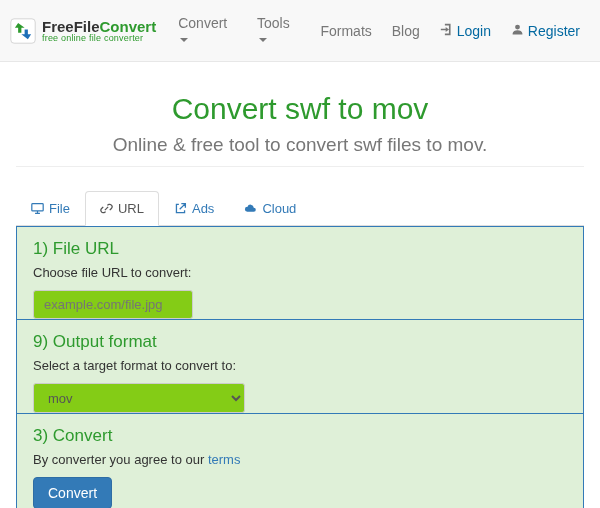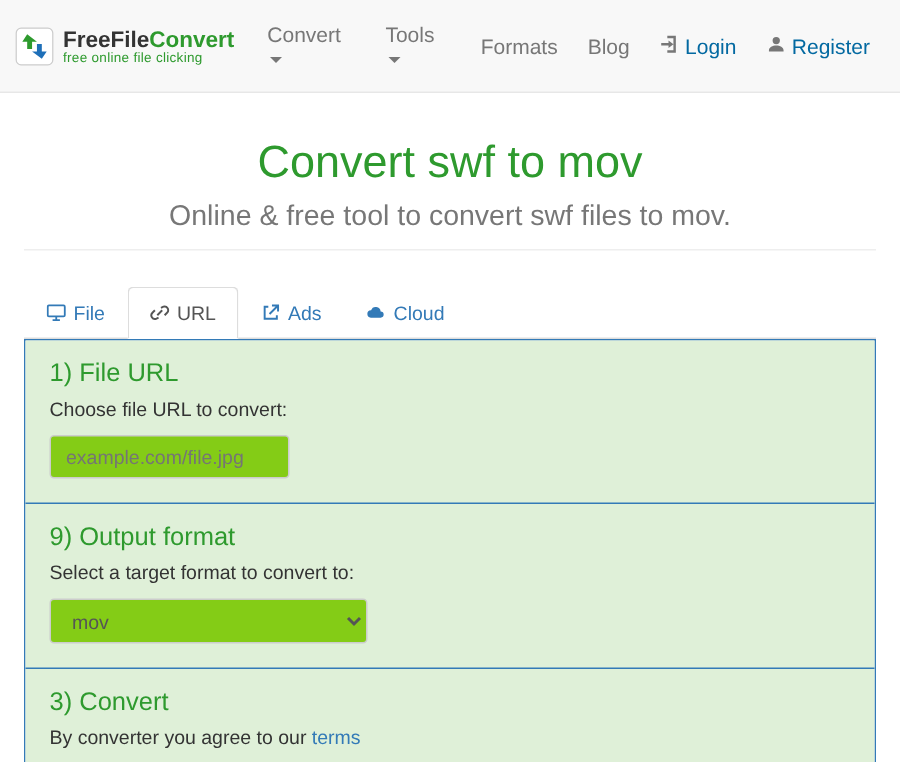--- a/index.html
+++ b/index.html
@@ -18,21 +18,21 @@
 .nav-right li{padding:0 10px}
 .nav-right a{color:#0369a1;text-decoration:none;cursor:pointer}
 .container{padding:0 16px}
 .page-title{text-align:center;color:#2e9a2e;font-size:30px;font-weight:500;margin-top:30px}
 .page-sub{text-align:center;color:#777;font-size:19px;font-weight:400;margin-top:8px;padding-bottom:10px;border-bottom:1px solid #eee;margin-bottom:24px}
 .tabs{display:flex;list-style:none;border-bottom:1px solid #ddd}
 .tabs li{margin-bottom:-1px}
 .tabs a{display:flex;align-items:center;gap:5px;padding:9px 14px;color:#337ab7;text-decoration:none;cursor:pointer;border:1px solid transparent;border-radius:4px 4px 0 0;font-size:13px}
 .tabs li.active a{color:#555;background:#fff;border-color:#ddd #ddd transparent}
 .panel{border:1px solid #337ab7;border-top:1px solid #337ab7}
-.step{padding:12px 16px 16px;background:#dff0d8;border-bottom:1px solid #337ab7}
+.step{padding:12px 16px 0;background:#dff0d8;border-bottom:1px solid #337ab7}
 .step:last-child{border-bottom:none}
 .step h3{color:#2e9a2e;font-size:17px;font-weight:500;margin-bottom:6px}
 .step p{font-size:13px;color:#333;margin-bottom:10px}
 .input{width:160px;padding:6px 10px;border:1px solid #ccc;border-radius:3px;font-size:13px;color:#555;background:#84cc16}
 select.input{width:212px;height:30px}
 .terms-line{font-size:12px;color:#777;margin-bottom:10px}
 .terms-line a{color:#337ab7;text-decoration:none;cursor:pointer}
 .btn{background:#337ab7;color:#fff;border:1px solid #2e6da4;padding:7px 14px;font-size:14px;border-radius:4px;cursor:pointer}
 .icon{display:inline-flex;width:13px;height:13px}
 .logo-icon{width:26px;height:26px;margin-right:6px;flex-shrink:0}
@@ -42,21 +42,21 @@
 
 <div class="navbar">
   <a class="brand">
     <svg class="logo-icon" viewBox="0 0 32 32">
         <rect x="1" y="1" width="30" height="30" rx="4" fill="#fff" stroke="#ccc"></rect>
         <path d="M10 6 L6 12 L10 12 L10 18 L14 18 L14 12 L18 12 Z" fill="#2e9a2e"></path>
         <path d="M22 26 L26 20 L22 20 L22 14 L18 14 L18 20 L14 20 Z" fill="#1e6fb8"></path>
       </svg>
     <div class="brand-text">
       <div class="brand-title"><span>Free</span><span>File</span><span class="green">Convert</span></div>
-      <div class="brand-sub">free online file clicking</div>
+      <div class="brand-sub">free online file converter</div>
     </div>
   </a>
   <ul class="nav">
     <li><a><span>Convert</span> <span class="caret"></span></a></li>
     <li><a><span>Tools</span> <span class="caret"></span></a></li>
     <li><a>Formats</a></li>
     <li><a>Blog</a></li>
   </ul>
   <ul class="nav-right">
     <li><a><svg class="icon" viewBox="0 0 16 16">

